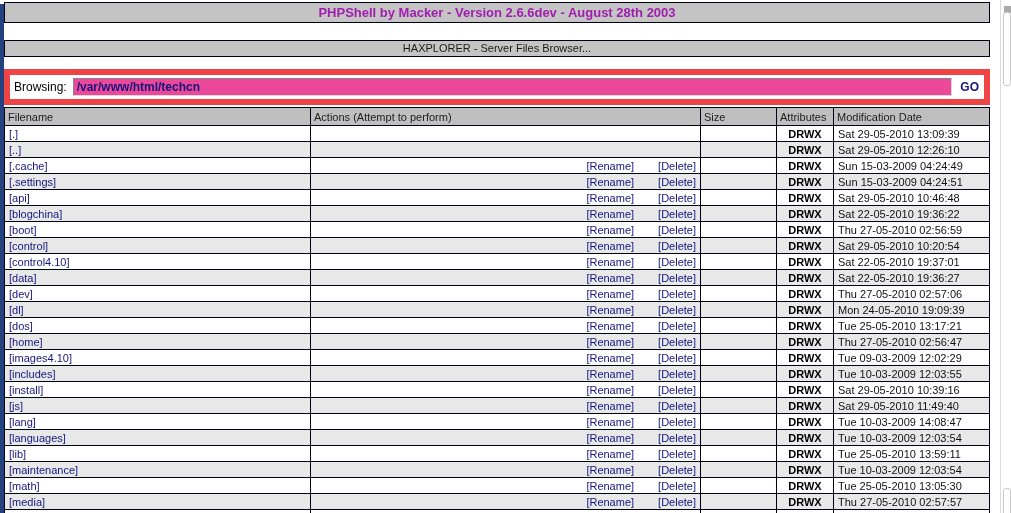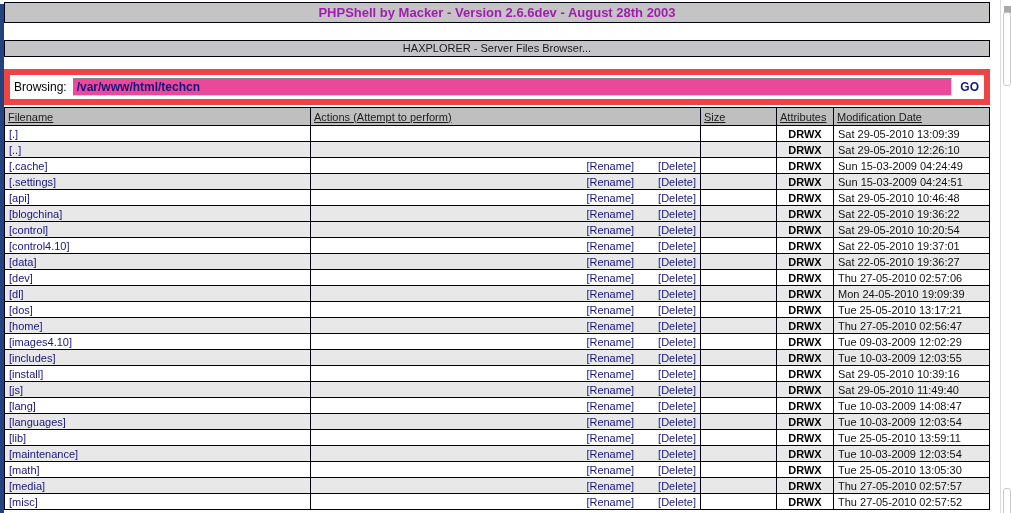--- a/index.html
+++ b/index.html
@@ -39,21 +39,21 @@
     color:#15157f; font-weight:bold; text-decoration:none;
     font-size:12px; margin-left:8px; margin-right:1px;
   }
   table.file-table {
     margin-top:2px; width:100%; border-collapse:collapse;
     font-size:11px; table-layout:fixed;
   }
   .file-table th, .file-table td { border:1px solid #000014; overflow:hidden; white-space:nowrap; }
   .file-table th {
     background:#bfbfbf; text-align:left; font-weight:normal; color:#1c1c1c;
-    padding:2px 3px; height:13px;text-decoration:underline;
+    padding:2px 3px; height:13px;
   }
   .file-table td { height:15px; padding:0 4px; background:#ffffff; }
   .file-table tr.alt td { background:#e8e8e8; }
   .flink { color:#15157f; text-decoration:none; }
   .cell-actions { text-align:right; }
   .cell-actions a + a { margin-left:24px; }
   .cell-attr { text-align:center; font-weight:bold; color:#000; }
   .cell-date { color:#111; }
   
   .right-strip { position:absolute; left:991px; top:0; width:20px; height:513px; background:#ffffff; }
@@ -153,20 +153,29 @@
   </tr>
         <tr class="file-row alt">
     <td class="cell-filename"><a href="#" class="flink">[blogchina]</a></td>
     <td class="cell-actions">
       <a href="#" class="flink">[Rename]</a><a href="#" class="flink">[Delete]</a>
     </td>
     <td class="cell-size"></td>
     <td class="cell-attr">DRWX</td>
     <td class="cell-date">Sat 22-05-2010 19:36:22</td>
   </tr>
+        <tr class="file-row">
+    <td class="cell-filename"><a href="#" class="flink">[boot]</a></td>
+    <td class="cell-actions">
+      <a href="#" class="flink">[Rename]</a><a href="#" class="flink">[Delete]</a>
+    </td>
+    <td class="cell-size"></td>
+    <td class="cell-attr">DRWX</td>
+    <td class="cell-date">Thu 27-05-2010 02:56:59</td>
+  </tr>
         <tr class="file-row alt">
     <td class="cell-filename"><a href="#" class="flink">[control]</a></td>
     <td class="cell-actions">
       <a href="#" class="flink">[Rename]</a><a href="#" class="flink">[Delete]</a>
     </td>
     <td class="cell-size"></td>
     <td class="cell-attr">DRWX</td>
     <td class="cell-date">Sat 29-05-2010 10:20:54</td>
   </tr>
         <tr class="file-row">

